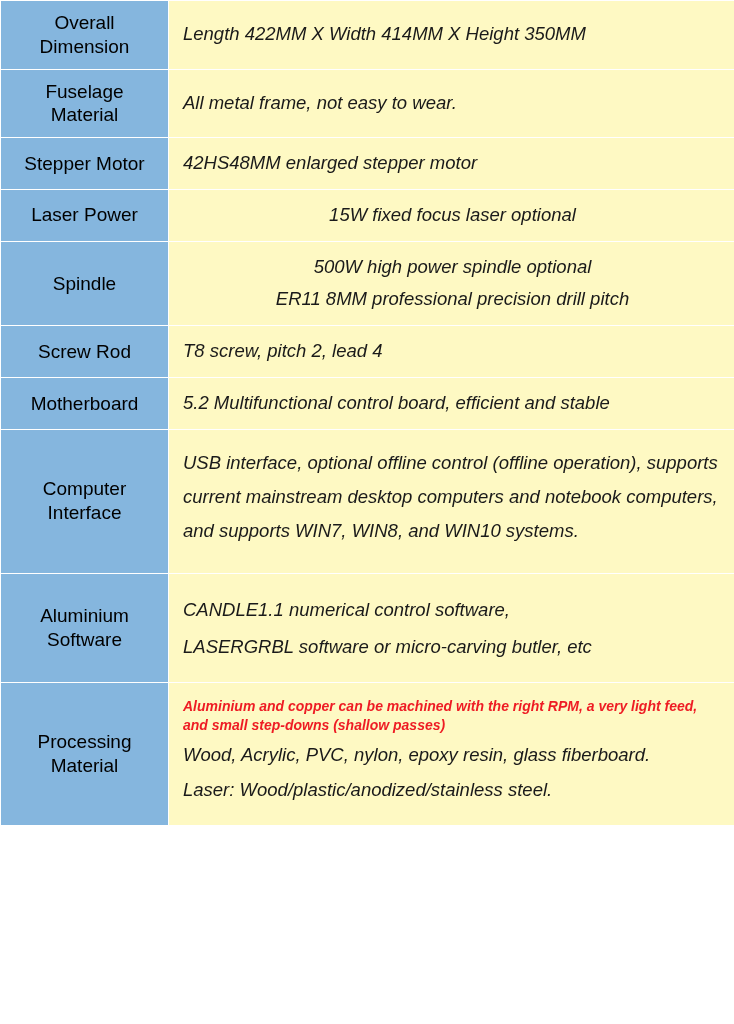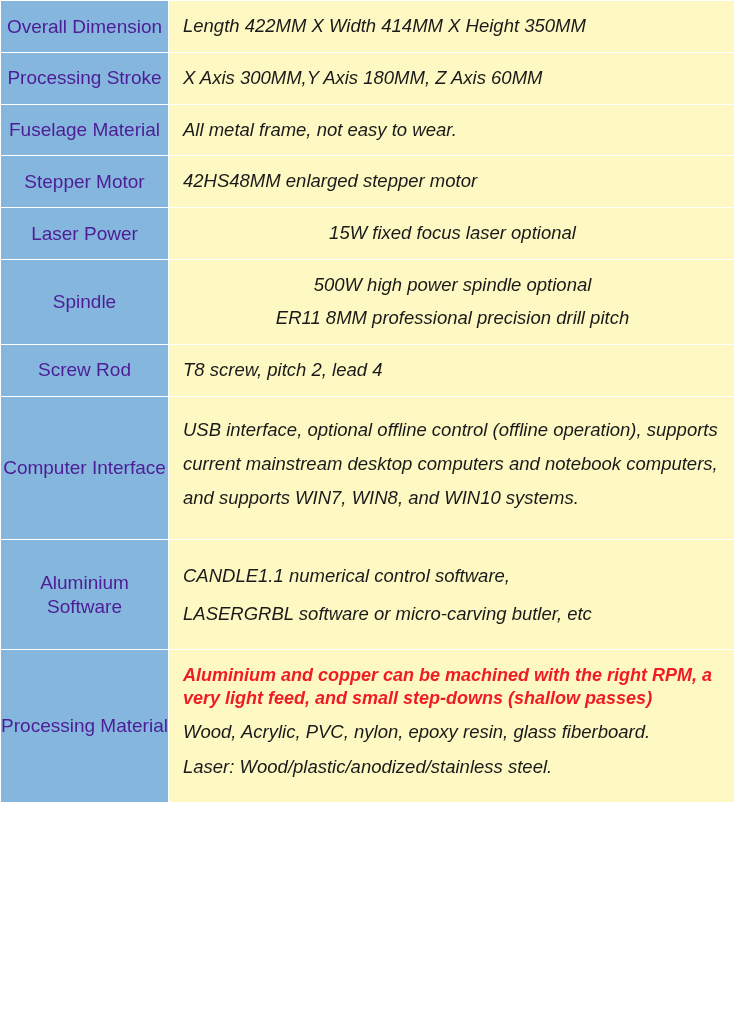--- a/index.html
+++ b/index.html
@@ -20,25 +20,25 @@
   .spec-table col.label-col { width: 168px; }
   .spec-table col.value-col { width: 566px; }
 
   .spec-table td {
     border: 1px solid #ffffff;
     vertical-align: middle;
     padding: 0;
   }
   td.label {
     background: #85b6de;
-    color: #4c1d95;
+    color: #000000;
     text-align: center;
     font-size: 19px;
     line-height: 1.25;
-    padding: 10px 0;
+    padding: 10px 8px;
     margin-left: 24px;
   }
   td.value {
     background: #fef9c3;
     color: #1a1a1a;
     font-size: 18.5px;
     line-height: 1.45;
     padding: 10px 12px 10px 14px;
     font-style: italic;
   }
@@ -47,21 +47,21 @@
   }
   td.value .line {
     display: block;
     margin: 6px 0;
   }
   td.value .line:first-child { margin-top: 2px; }
   td.value .line:last-child { margin-bottom: 2px; }
   .warn {
     display: block;
     color: #ee1c24;
-    font-size: 18px;
+    font-size: 14px;
     font-weight: bold;
     line-height: 1.3;
     margin: 0 0 6px 0;
   }
   .tall-pad { padding-top: 16px; padding-bottom: 16px; }
 </style>
 </head>
 <body>
 
 <table class="spec-table">
@@ -74,29 +74,20 @@
     <tr>
       <td class="label">
         <span class="line">Overall</span>
         <span class="line">Dimension</span>
       </td>
       <td class="value">
         <span class="line">Length 422MM X Width 414MM X Height 350MM</span>
       </td>
     </tr>
 
-    <tr>
-      <td class="label">
-        <span class="line">Processing</span>
-        <span class="line">Stroke</span>
-      </td>
-      <td class="value">
-        <span class="line">X Axis 300MM,Y Axis 180MM, Z Axis 60MM</span>
-      </td>
-    </tr>
 
     <tr>
       <td class="label">
         <span class="line">Fuselage</span>
         <span class="line">Material</span>
       </td>
       <td class="value">
         <span class="line">All metal frame, not easy to wear.</span>
       </td>
     </tr>
@@ -131,20 +122,28 @@
 
     <tr>
       <td class="label">
         <span class="line">Screw Rod</span>
       </td>
       <td class="value">
         <span class="line">T8 screw, pitch 2, lead 4</span>
       </td>
     </tr>
 
+    <tr>
+      <td class="label">
+        <span class="line">Motherboard</span>
+      </td>
+      <td class="value">
+        <span class="line">5.2 Multifunctional control board, efficient and stable</span>
+      </td>
+    </tr>
 
     <tr>
       <td class="label">
         <span class="line">Computer</span>
         <span class="line">Interface</span>
       </td>
       <td class="value" style="padding-top:14px;padding-bottom:22px;line-height:1.85;">
         <span class="line">USB interface, optional offline control (offline operation), supports current mainstream desktop computers and notebook computers, and supports WIN7, WIN8, and WIN10 systems.</span>
       </td>
     </tr>

